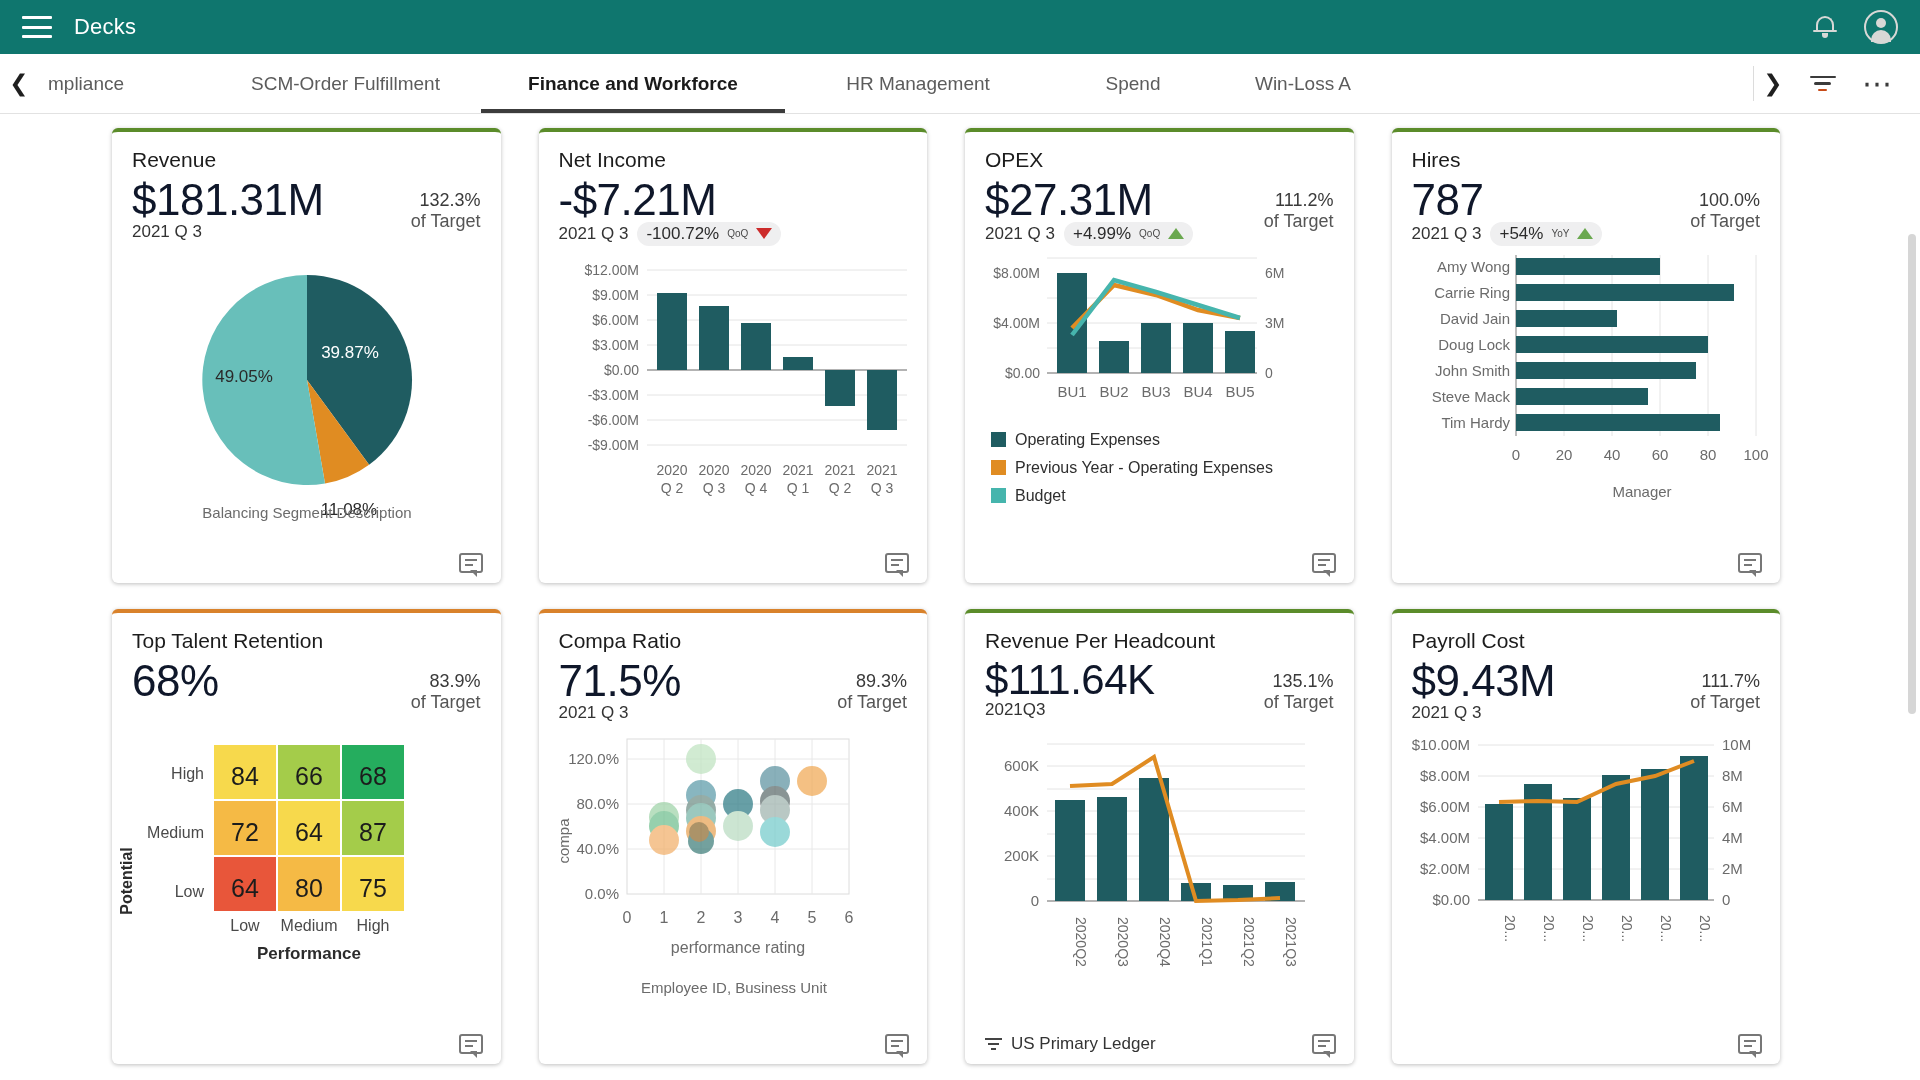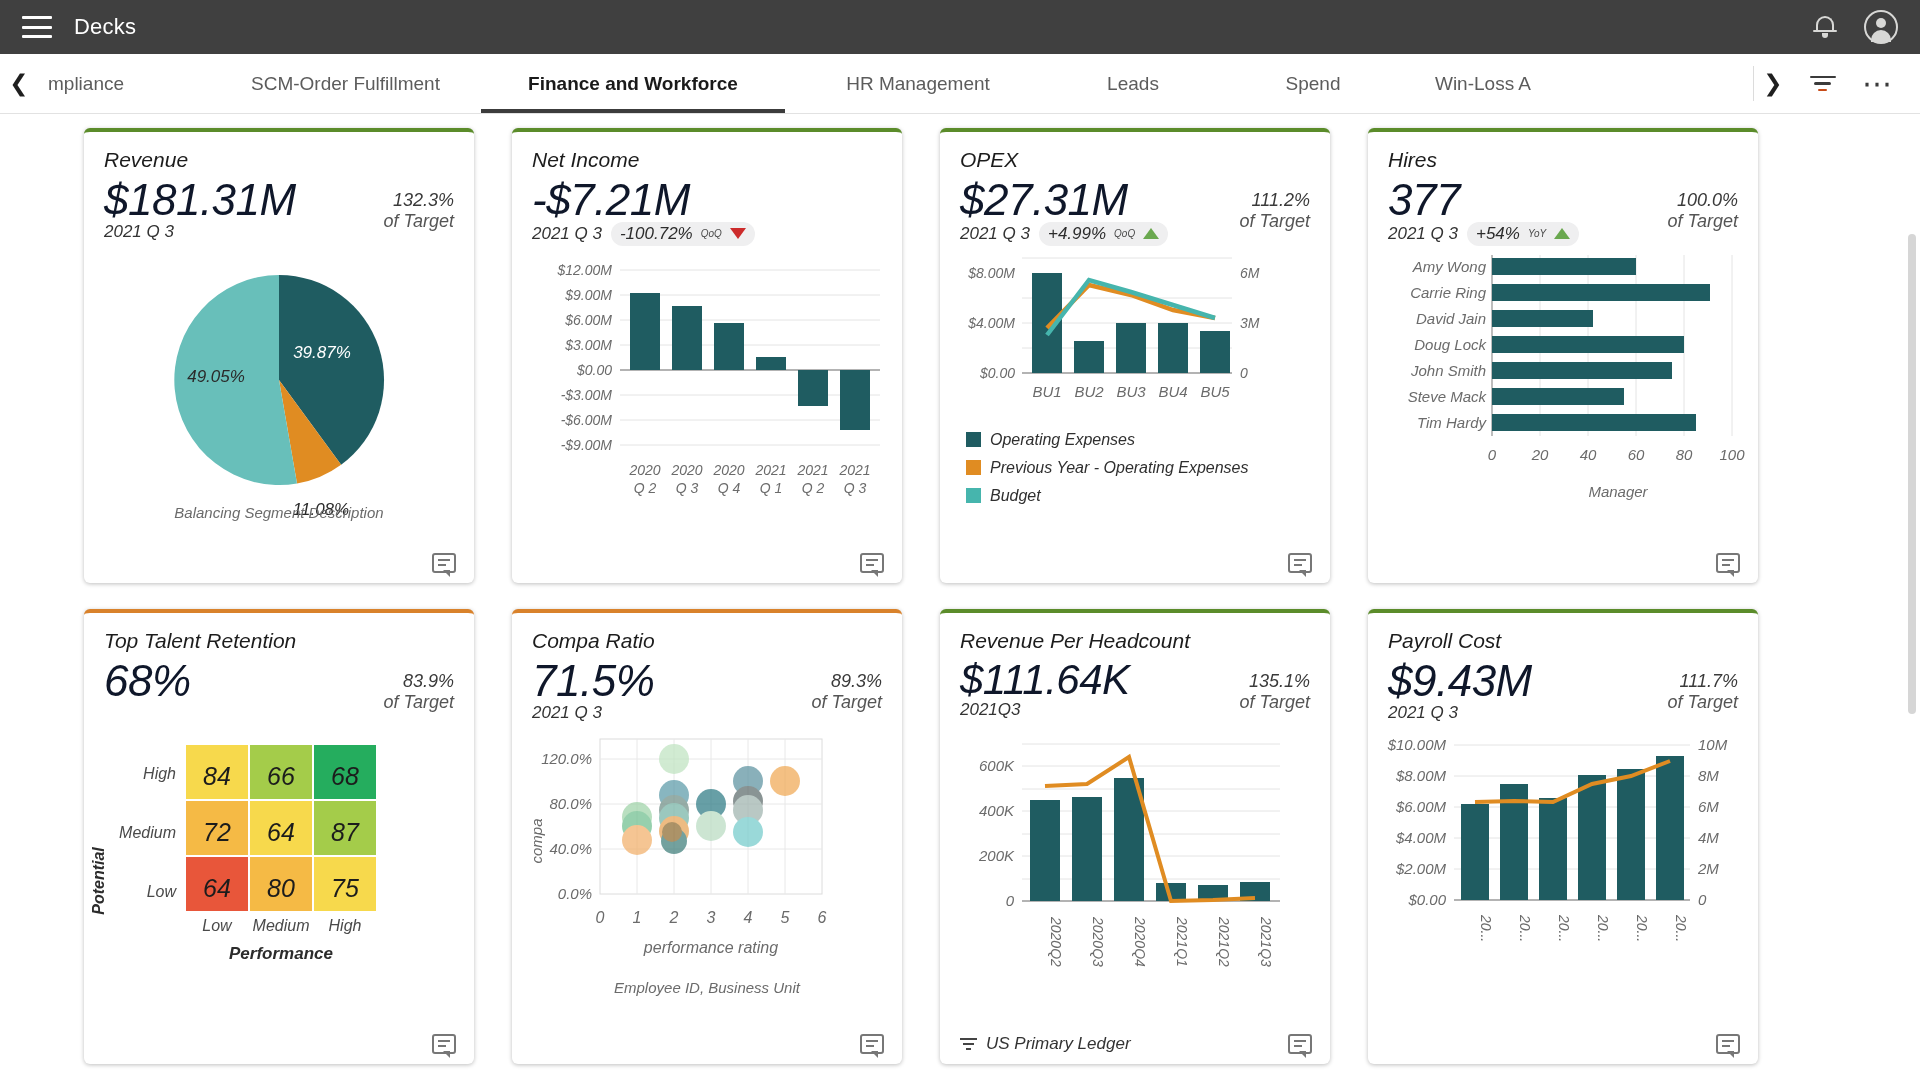--- a/index.html
+++ b/index.html
@@ -5,21 +5,21 @@
   * { box-sizing: border-box; margin: 0; padding: 0; }
   html, body {
     width: 1920px; height: 1080px;
     background: #fff;
     font-family: "Liberation Sans", sans-serif;
     overflow: hidden;
   }
 
   
   .appbar {
-    height: 54px; background: #404040; display: flex; align-items: center;
+    height: 54px; background: #0f766e; display: flex; align-items: center;
     padding: 0 22px; position: relative;
   }
   .hamburger { width: 30px; height: 22px; display:flex; flex-direction:column;
     justify-content: space-between; cursor: pointer; margin-right: 22px;}
   .hamburger i { display:block; height:3px; background:#fff; border-radius:1px;}
   .app-title { color:#fff; font-size:22px; letter-spacing:.2px; }
   .appbar-right { margin-left:auto; display:flex; align-items:center; gap:26px; }
   .bell { width:26px; height:28px; position:relative; cursor:pointer; }
   .bell .body { position:absolute; left:4px; top:3px; width:18px; height:15px;
     border:2.2px solid #d8d8d6; border-bottom:none; border-radius:9px 9px 0 0;}
@@ -49,21 +49,21 @@
   .tabstrip-right { display:flex; align-items:center; gap:26px; padding:0 26px 0 18px; flex:0 0 auto;}
   .filter-ic { width:26px; height:20px; display:flex; flex-direction:column;
     justify-content:center; gap:4px; cursor:pointer;}
   .filter-ic i { height:2.6px; background:#3b3b3b; border-radius:2px; display:block;}
   .filter-ic i:nth-child(1){ width:26px;}
   .filter-ic i:nth-child(2){ width:17px; margin-left:4px;}
   .filter-ic i:nth-child(3){ width:9px; margin-left:8px; background:#c74b18;}
   .dots { font-size:30px; color:#3b3b3b; letter-spacing:2px; line-height:12px; cursor:pointer;}
 
   
-  .board { padding:14px 140px 0 84px; position:relative; height: calc(1080px - 114px); font-style: italic; }
+  .board { padding:14px 140px 0 112px; position:relative; height: calc(1080px - 114px); }
   .row { display:flex; gap:38px; margin-bottom:26px; }
   .card { width:390px; height:455px; background:#fff; border-radius:6px;
     box-shadow:0 1px 4px rgba(0,0,0,.26); position:relative;
     border-top:4px solid #5b8c2a; padding:16px 20px 0 20px; overflow:hidden;}
   .card.orange { border-top-color:#d9822b; }
   .card-title { font-size:21px; color:#1c1c1c; margin-bottom:4px;}
   .kpi-row { display:flex; align-items:flex-start; justify-content:space-between;}
   .kpi-val { font-size:44px; color:#0f172a; font-weight:300; line-height:1.08;
     letter-spacing:-.5px;}
   .kpi-val.small { font-size:42px; }
@@ -123,21 +123,20 @@
   </div>
 </div>
 
 <div class="tabstrip">
   <div class="tab-arrow">❮</div>
   <div class="tabs-scroll">
     <div class="tab" style="width:180px;justify-content:flex-start">mpliance</div>
     <div class="tab" style="width:255px">SCM-Order Fulfillment</div>
     <div class="tab active" style="width:320px">Finance and Workforce</div>
     <div class="tab" style="width:250px">HR Management</div>
-    <div class="tab" style="width:180px">Leads</div>
     <div class="tab" style="width:180px">Spend</div>
     <div class="tab" style="width:160px">Win-Loss A</div>
   </div>
   <div class="tab-sep"></div>
   <div class="tab-arrow">❯</div>
   <div class="tabstrip-right">
     <div class="filter-ic">
         <i></i>
         <i></i>
         <i></i>
@@ -323,21 +322,21 @@
       <div class="comment-ic">
             <span class="comment-tail"></span>
           </div>
     </div>
   </div>
 
   <div class="card">
     <div class="card-title">Hires</div>
     <div class="kpi-row">
       <div>
-        <div class="kpi-val">377</div>
+        <div class="kpi-val">787</div>
         <div class="kpi-sub">
           <span>2021 Q 3</span>
           <span class="chip">
             <span>+54%</span>
             <span class="small">YoY</span>
             <span class="tri up"></span>
           </span>
         </div>
       </div>
       <div class="target">

